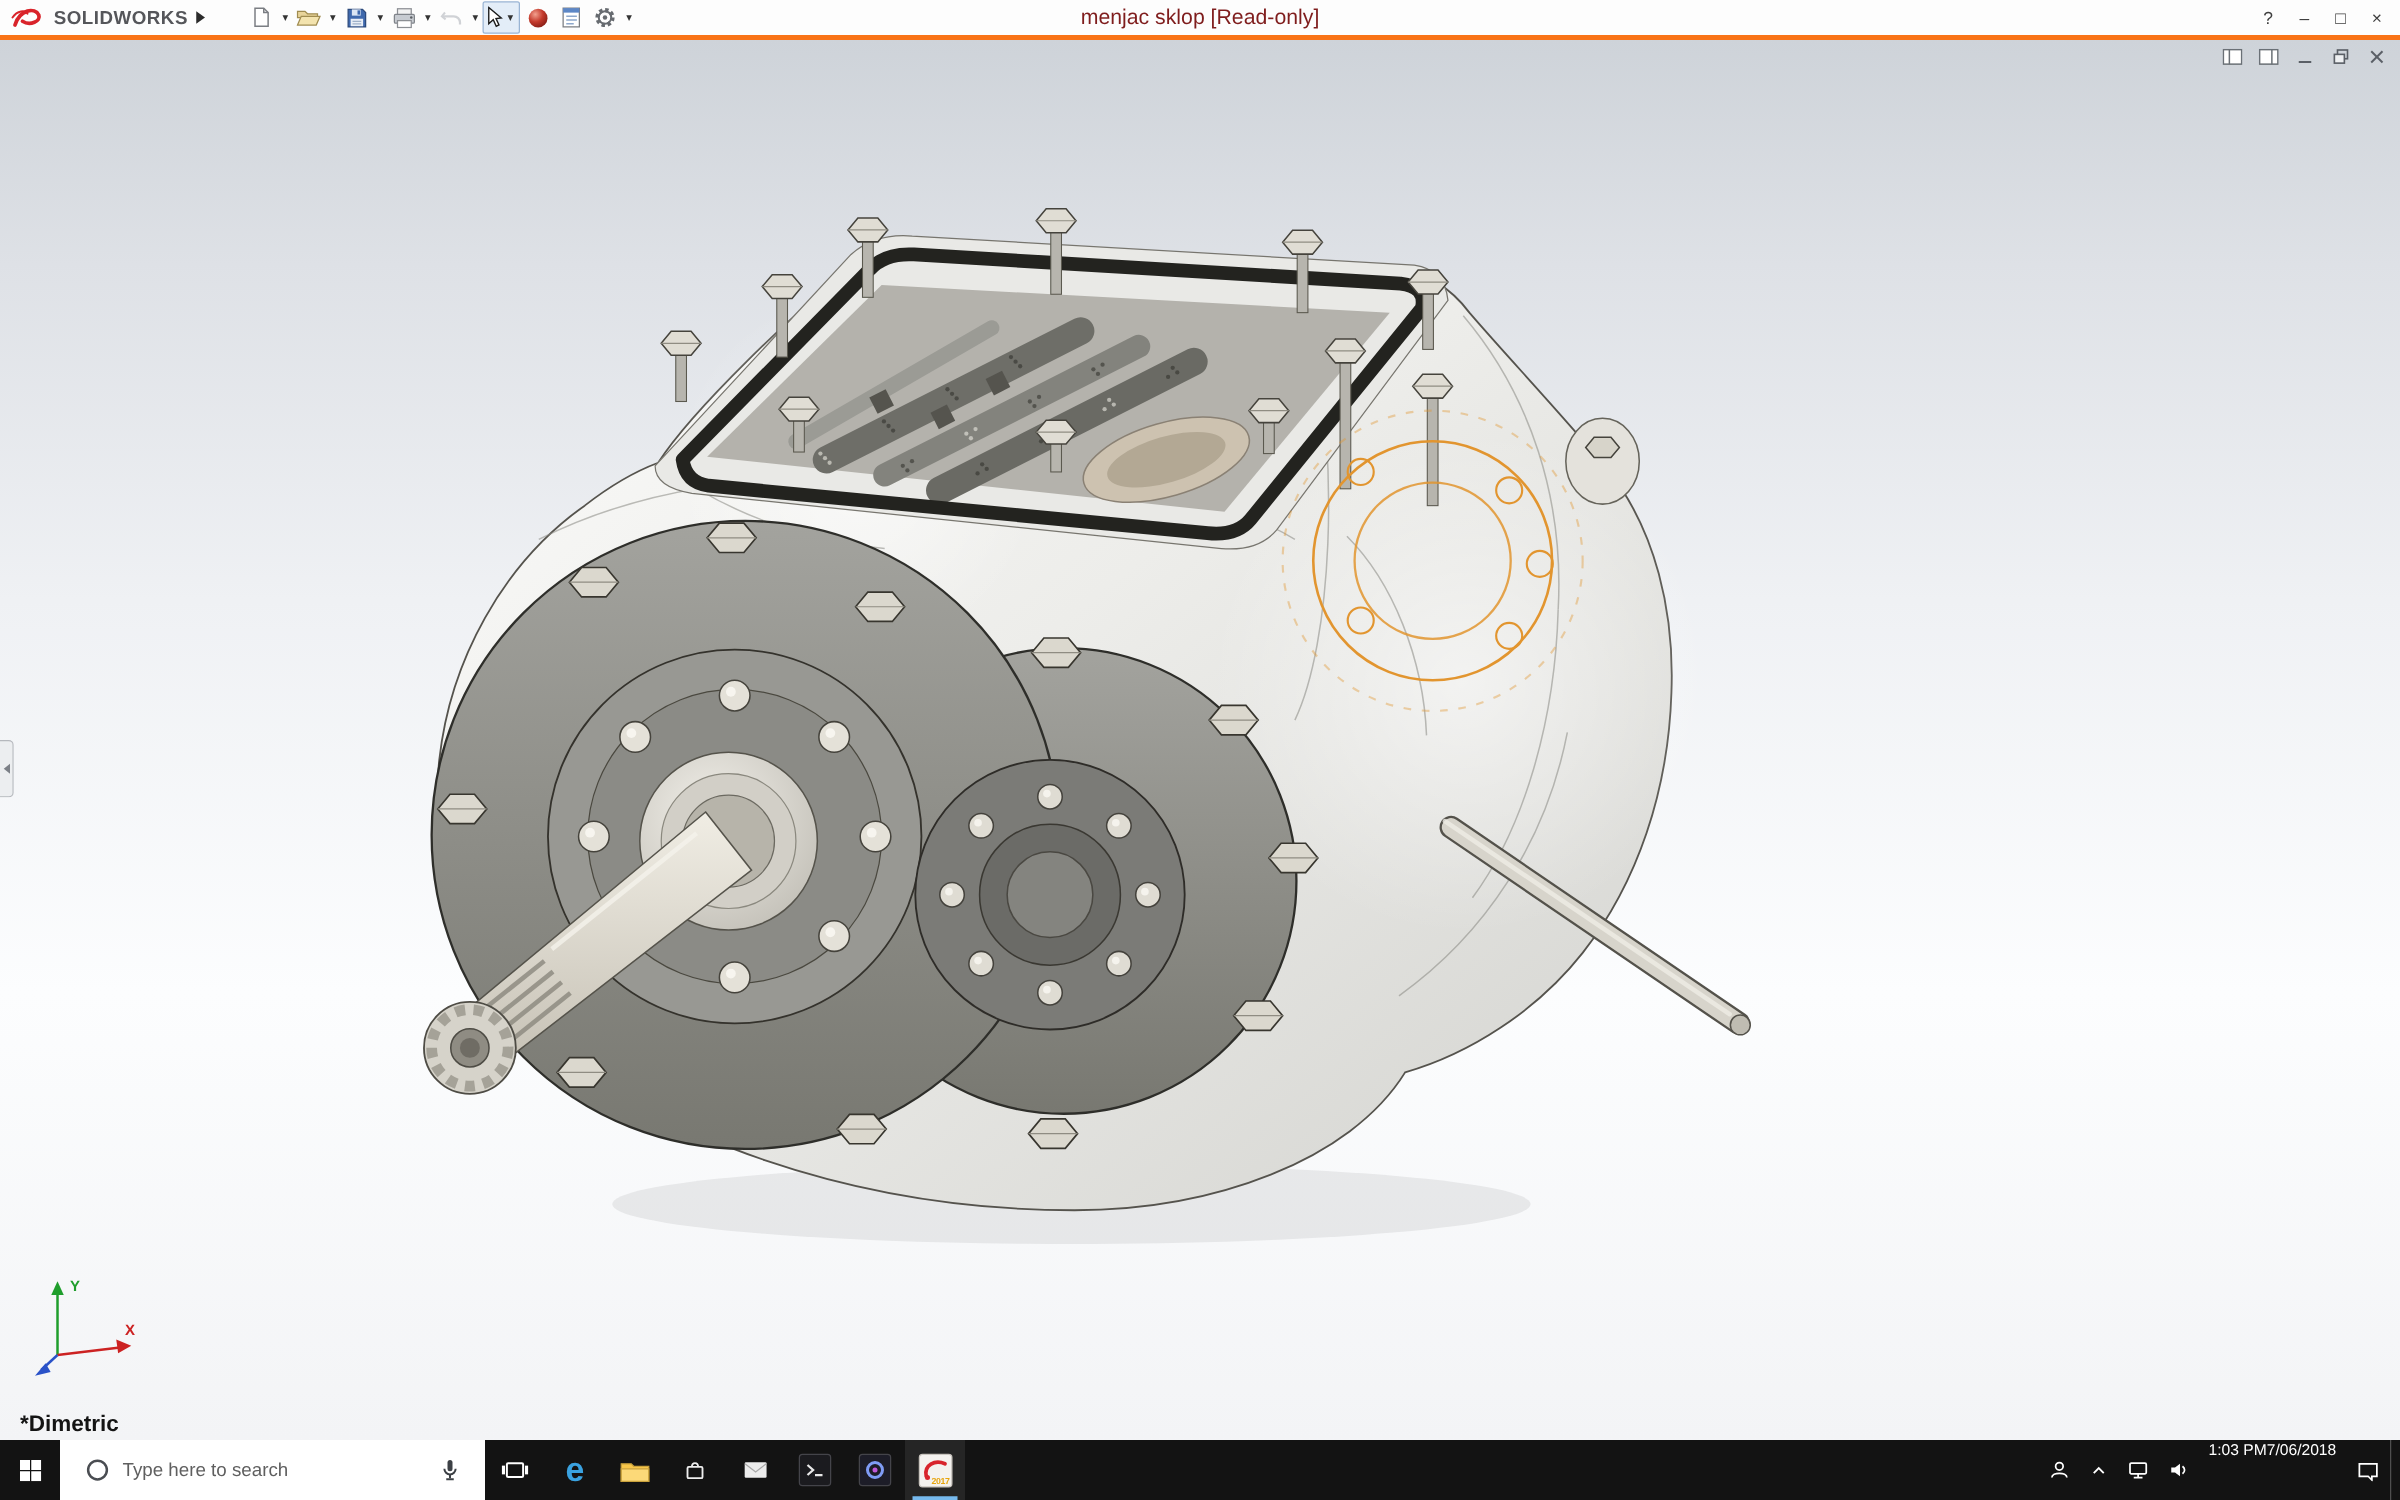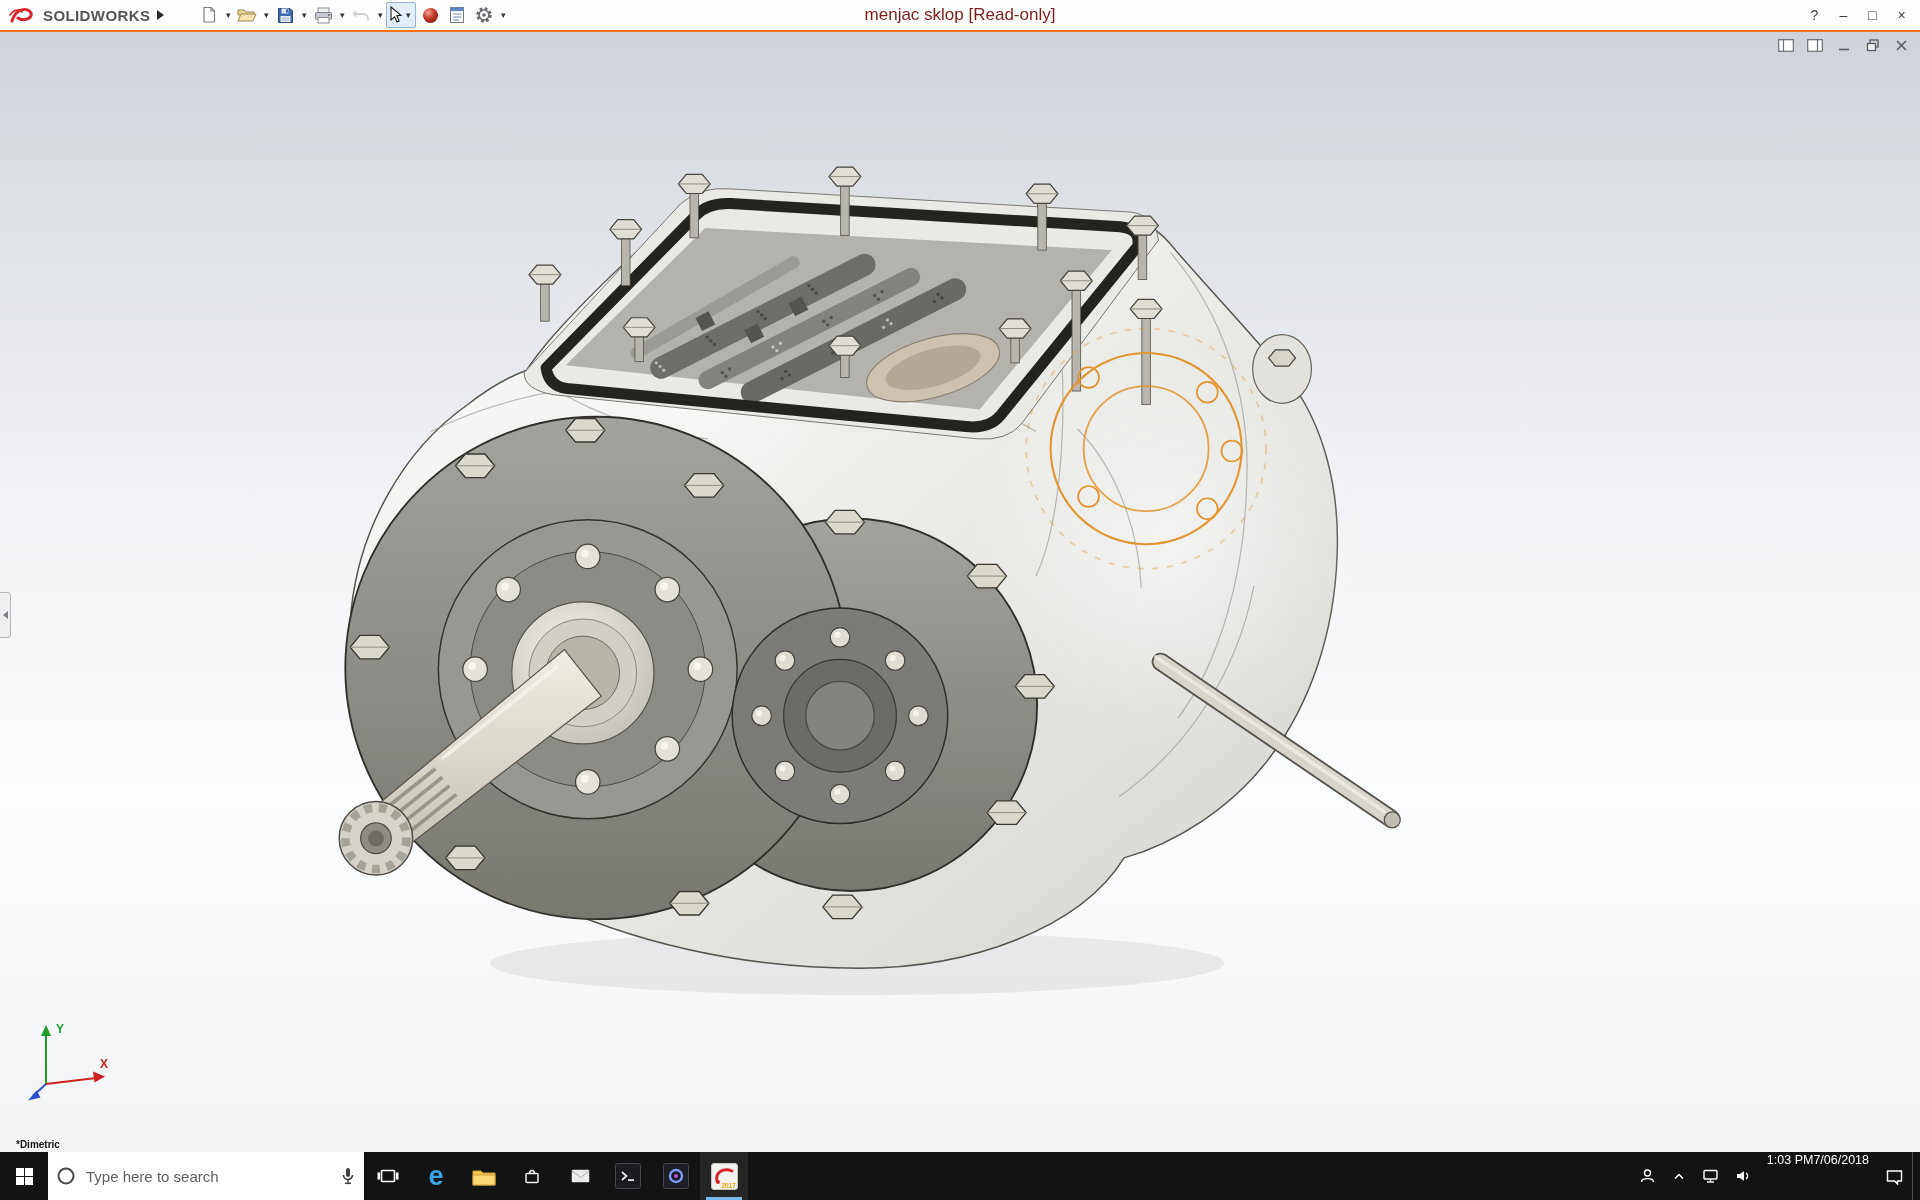--- a/index.html
+++ b/index.html
@@ -1,20 +1,20 @@
 <!DOCTYPE html>
 <html><head>
 <meta charset="utf-8">
 <style>
 *{margin:0;padding:0;box-sizing:border-box;user-select:none}
 html,body{width:1920px;height:1200px;overflow:hidden;background:#000;font-family:"Liberation Sans","DejaVu Sans",sans-serif}
 button{background:none;border:none;font-family:inherit;cursor:default}
 
 
-.titlebar{height:32px;background:#fdfdfd;border-bottom:2px solid #f97316;display:flex;align-items:center;position:relative;z-index:5}
+.titlebar{height:32px;background:#fdfdfd;border-bottom:4px solid #f97316;display:flex;align-items:center;position:relative;z-index:5}
 .brand{display:flex;align-items:center;gap:5px;padding-left:8px;height:100%}
 .brand-text{font-size:15px;font-weight:bold;color:#55565a;letter-spacing:.4px}
 .flyout-btn{width:20px;height:100%;display:flex;align-items:center;justify-content:center}
 .flyout-tri{width:0;height:0;border-left:7px solid #2b2b2b;border-top:5px solid transparent;border-bottom:5px solid transparent}
 .tools{display:flex;align-items:center;margin-left:26px;height:100%;gap:1px}
 .tool-btn{height:26px;min-width:26px;display:flex;align-items:center;justify-content:center;border:1px solid transparent;border-radius:2px;padding:0 2px}
 .tool-btn.selected{background:#e3edf8;border-color:#99b4d4}
 .tool-btn.disabled{opacity:.45}
 .dd{font-size:9px;color:#333;width:10px;text-align:center}
 .doc-title{position:absolute;left:50%;top:0;transform:translateX(-50%);height:100%;display:flex;align-items:center;font-size:17px;color:#7f1d1d;white-space:nowrap}
@@ -22,27 +22,27 @@
 .win-btn{width:29px;height:100%;display:flex;align-items:center;justify-content:center;font-size:14px;color:#3f3f3f}
 
 
 .viewport{position:relative;width:1920px;height:1120px;overflow:hidden;
  background:linear-gradient(180deg,#ced3d9 0%,#dee1e6 16%,#eff1f4 40%,#fcfdfe 68%,#f3f4f6 100%)}
 .model-svg{position:absolute;left:0;top:0}
 .doc-ctrls{position:absolute;top:6px;right:10px;display:flex;gap:12px;align-items:center}
 .doc-ctrl{width:17px;height:15px;display:flex;align-items:center;justify-content:center}
 .left-tab{position:absolute;left:0;top:560px;width:11px;height:46px;background:#eceef0;border:1px solid #b5b8bd;border-left:none;border-radius:0 4px 4px 0;display:flex;align-items:center;justify-content:center}
 .left-tab-tri{width:0;height:0;border-right:5px solid #7c8087;border-top:4px solid transparent;border-bottom:4px solid transparent}
-.view-label{position:absolute;left:16px;bottom:2px;font-size:10px;font-weight:bold;color:#141414}
+.view-label{position:absolute;left:16px;bottom:2px;font-size:18px;font-weight:bold;color:#141414}
 .triad{position:absolute;left:24px;bottom:44px}
 
 
 .taskbar{height:48px;background:#131313;display:flex;align-items:stretch;position:relative}
 .tb-btn{width:48px;display:flex;align-items:center;justify-content:center;position:relative}
-.searchbox{width:316px;background:#fff;display:flex;align-items:center;gap:10px;padding:0 8px}
+.searchbox{width:340px;background:#fff;display:flex;align-items:center;gap:10px;padding:0 20px}
 .searchbox input{flex:1;border:none;outline:none;font-size:15px;color:#1a1a1a;background:transparent;font-family:inherit}
 .searchbox input::placeholder{color:#5f5f5f;opacity:1}
 .edge-e{font-size:27px;font-weight:bold;color:#3aa2e0;line-height:1}
 .dark-app{width:26px;height:26px;border-radius:3px;background:#1b1b1f;border:1px solid #44444a;display:flex;align-items:center;justify-content:center}
 .sw-app{width:27px;height:27px;border-radius:3px;background:#f4f2ef;border:1px solid #c9c5bf;position:relative;display:flex;align-items:center;justify-content:center}
 .sw-badge{position:absolute;right:1px;bottom:0;font-size:7px;font-weight:bold;color:#e7a50e;letter-spacing:-.3px}
 .app-active{background:rgba(255,255,255,.08)}
 .active-underline{position:absolute;bottom:0;left:6px;right:6px;height:3px;background:#76b9ed}
 .tray{margin-left:auto;display:flex;align-items:stretch}
 .tray-btn{display:flex;align-items:center;justify-content:center;padding:0 8px}

